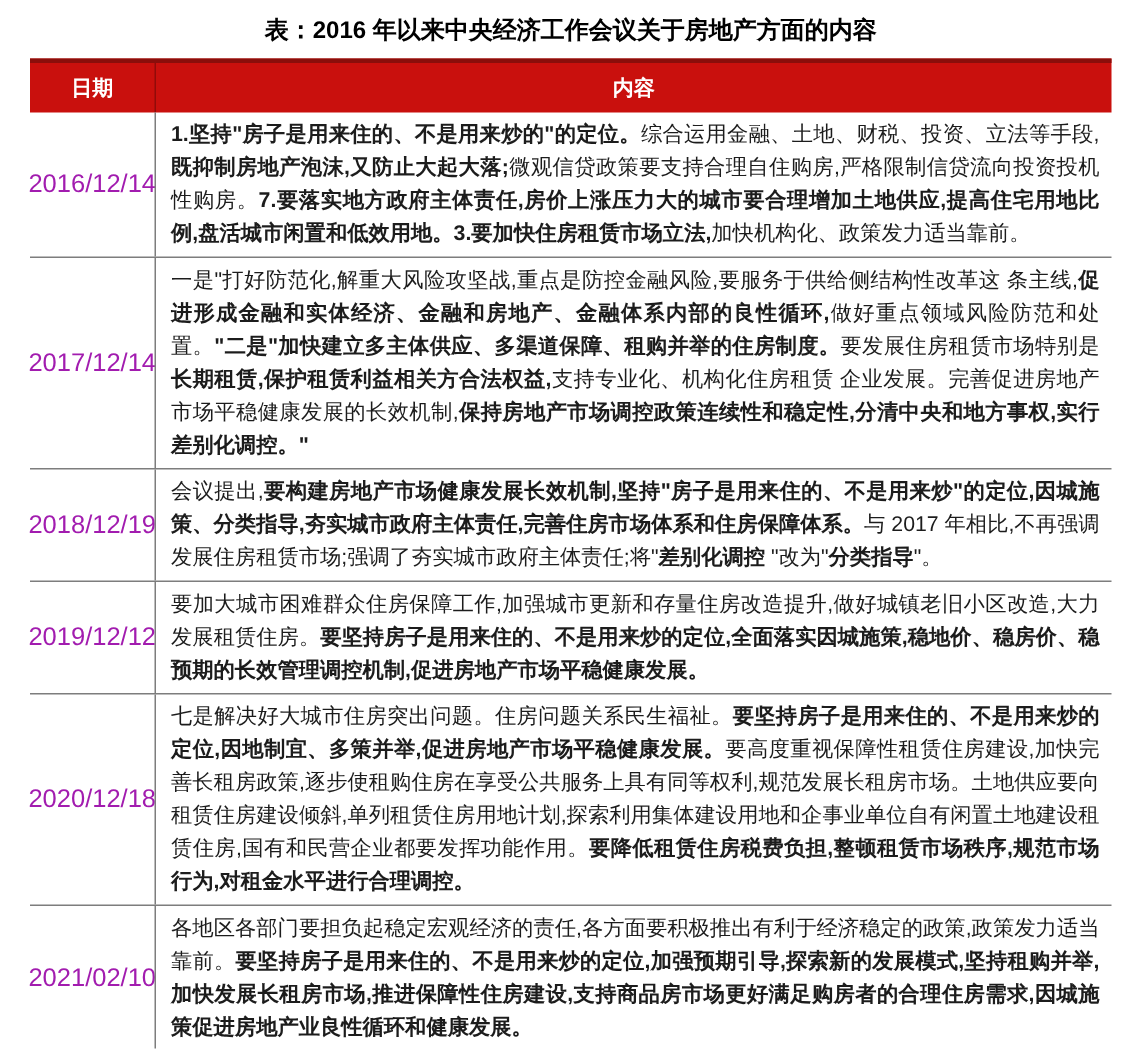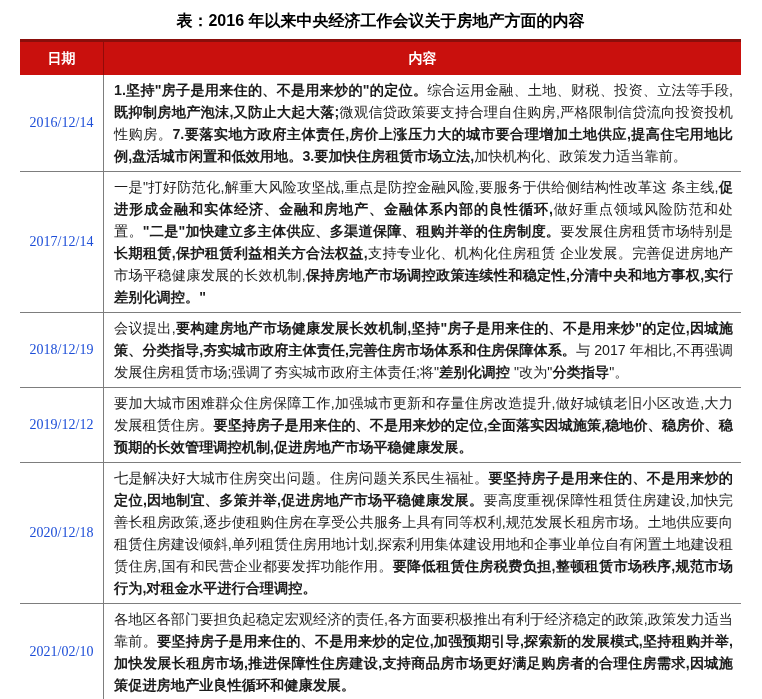--- a/index.html
+++ b/index.html
@@ -44,23 +44,23 @@
     display:flex;align-items:center;justify-content:center;
   }
   .th.content{border-left:1px solid rgba(0,0,0,0.28);}
   .tr{
     display:grid;
     grid-template-columns:83px 1fr;
   }
   .tr + .tr{border-top:1px solid var(--row-divider);}
   .td.date{
     display:flex;align-items:center;justify-content:center;
-    font-family:Liberation Serif, serif;
-    font-size:14px;
-    color:#1d4ed8;
+    font-family:Liberation Sans, sans-serif;
+    font-size:17px;
+    color:#a21caf;
     padding:2px;
   }
   .td.content{
     border-left:1px solid var(--row-divider);
     padding:4px 8px 4px 10px;
     font-size:14.2px;
     line-height:22px;
     text-align:justify;
   }
   .seg{font-weight:400;}

